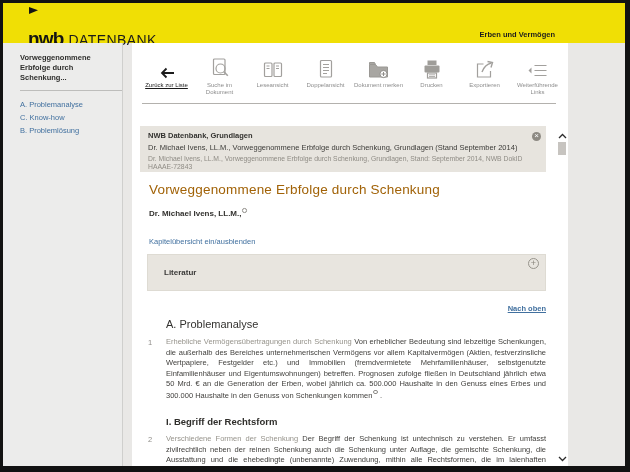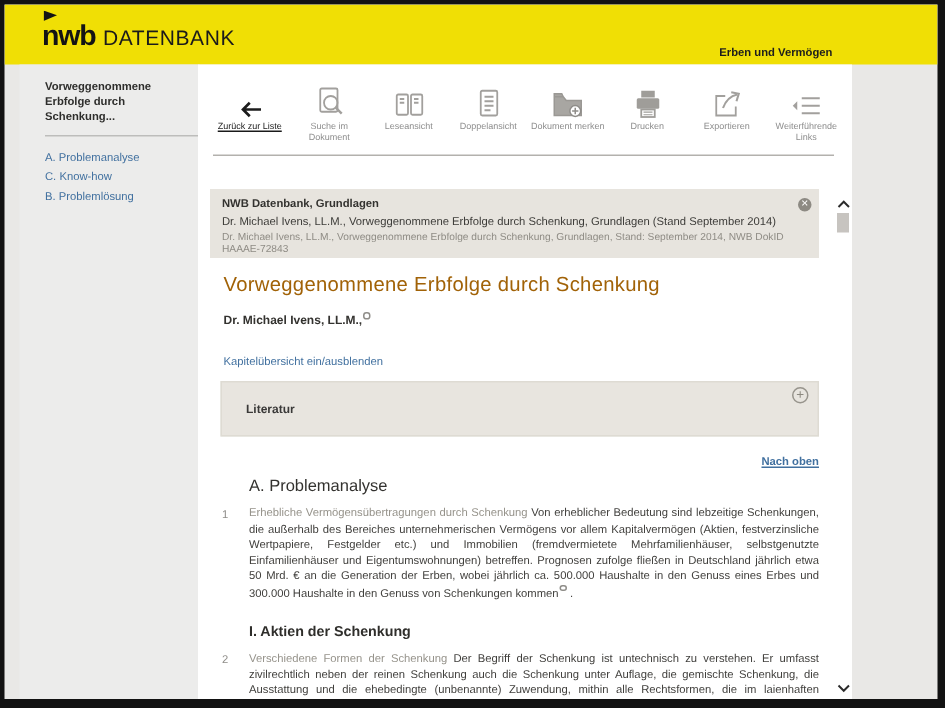--- a/index.html
+++ b/index.html
@@ -4,27 +4,27 @@
 <style>
   * { margin:0; padding:0; box-sizing:border-box; }
   body { font-family:"Liberation Sans", sans-serif; background:#555; }
   .frame { position:relative; width:630px; height:472px; background:#121212; overflow:hidden; }
   .screen { position:absolute; left:3px; top:3px; width:622px; height:463px; background:#e9e8e6; overflow:hidden; }
 
   
   .header { position:absolute; left:0; top:0; width:622px; height:40px; background:#f0df05; }
   .logo { position:absolute; left:25px; top:4px; }
   .logo-flag { width:9px; height:7px; background:#141414; clip-path:polygon(0 0,100% 45%,0 100%); margin-left:1px; }
-  .logo-row { display:flex; align-items:baseline; margin-top:1px; }
+  .logo-row { display:flex; align-items:baseline; margin-top:15px; }
   .logo-nwb { font-size:19px; font-weight:700; letter-spacing:-0.8px; color:#141414; line-height:20px; }
   .logo-suffix { font-size:14px; font-weight:400; letter-spacing:0.4px; color:#1b1b1b; margin-left:5px; }
   .module-label { position:absolute; right:70px; bottom:4px; font-size:7.5px; font-weight:700; color:#1d1d1d; }
 
   
-  .sidebar { position:absolute; left:10px; top:40px; width:120px; bottom:0; background:#ececeb; border-right:1px solid #cfcfcd; }
+  .sidebar { position:absolute; left:0; top:40px; width:120px; bottom:0; background:#ececeb; border-right:1px solid #cfcfcd; }
   .sidebar-title { margin:10px 5px 0 17px; font-size:7.5px; font-weight:700; color:#2e2e2c; line-height:10px; }
   .sidebar-divider { margin:7px 0 0 17px; border-top:1px solid #bdbdbb; }
   .sidebar-nav { margin:7px 5px 0 17px; }
   .sidebar-link { font-size:7.5px; color:#41709f; line-height:13px; cursor:pointer; }
 
   
   .main { position:absolute; left:129px; top:40px; width:436px; bottom:0; background:#ffffff; }
 
   .toolbar { position:absolute; left:0; top:0; right:0; height:60px; display:flex; justify-content:space-between; padding:13px 4px 0 8px; }
   .tool { width:54px; display:flex; flex-direction:column; align-items:center; cursor:pointer; }
@@ -208,21 +208,21 @@
           <span class="nach-oben">Nach oben</span>
         </div>
 
         <div class="heading-a">A. Problemanalyse</div>
 
         <div class="para">
           <span class="para-num">1</span>
           <div class="para-text"><span class="lead">Erhebliche Vermögensübertragungen durch Schenkung </span><span>Von erheblicher Bedeutung sind lebzeitige Schenkungen, die außerhalb des Bereiches unternehmerischen Vermögens vor allem Kapitalvermögen (Aktien, festverzinsliche Wertpapiere, Festgelder etc.) und Immobilien (fremdvermietete Mehrfamilienhäuser, selbstgenutzte Einfamilienhäuser und Eigentumswohnungen) betreffen. Prognosen zufolge fließen in Deutschland jährlich etwa 50 Mrd. € an die Generation der Erben, wobei jährlich ca. 500.000 Haushalte in den Genuss eines Erbes und 300.000 Haushalte in den Genuss von Schenkungen kommen</span><span class="fn"></span><span> .</span></div>
         </div>
 
-        <div class="heading-i">I. Aktien der Schenkung</div>
+        <div class="heading-i">I. Begriff der Rechtsform</div>
 
         <div class="para">
           <span class="para-num">2</span>
           <div class="para-text"><span class="lead">Verschiedene Formen der Schenkung </span><span>Der Begriff der Schenkung ist untechnisch zu verstehen. Er umfasst zivilrechtlich neben der reinen Schenkung auch die Schenkung unter Auflage, die gemischte Schenkung, die Ausstattung und die ehebedingte (unbenannte) Zuwendung, mithin alle Rechtsformen, die im laienhaften Sprachgebrauch vielfach zusammenfassend als Schenkungen bezeichnet werden. Damit deckt sich der Begriff der Schenkung weitgehend mit dem der vorweggenommenen Erbfolge, der jedoch keine klar definierte Rechtsform beinhaltet</span></div>
         </div>
 
       </div>
 
       <div class="scrollstrip">
         <span class="chev up">

